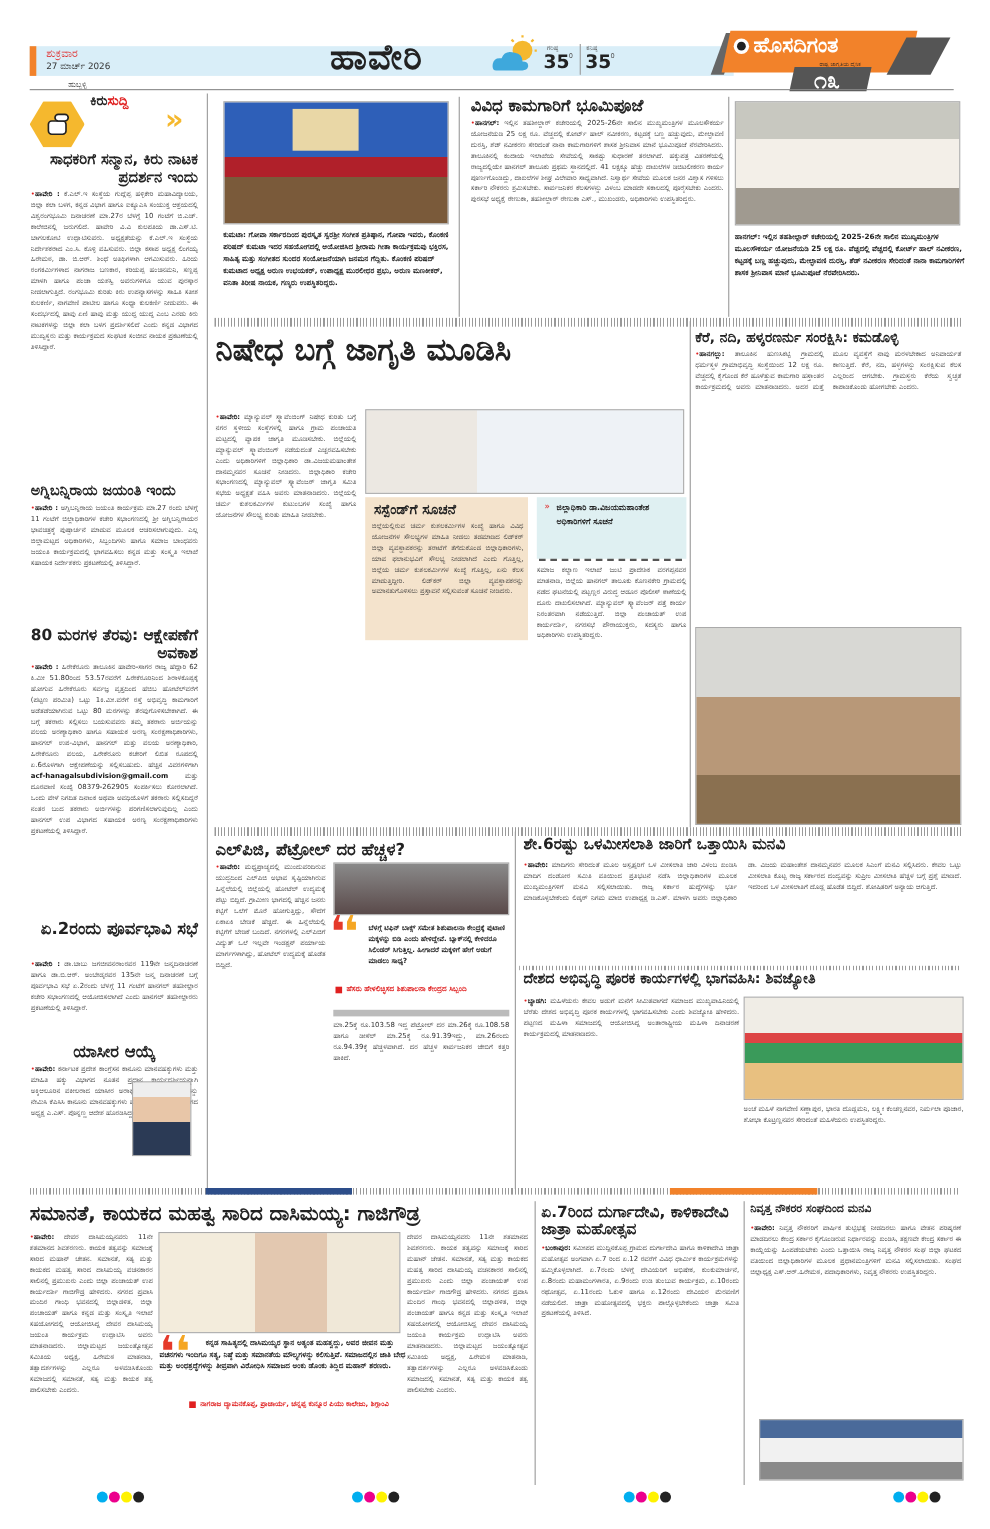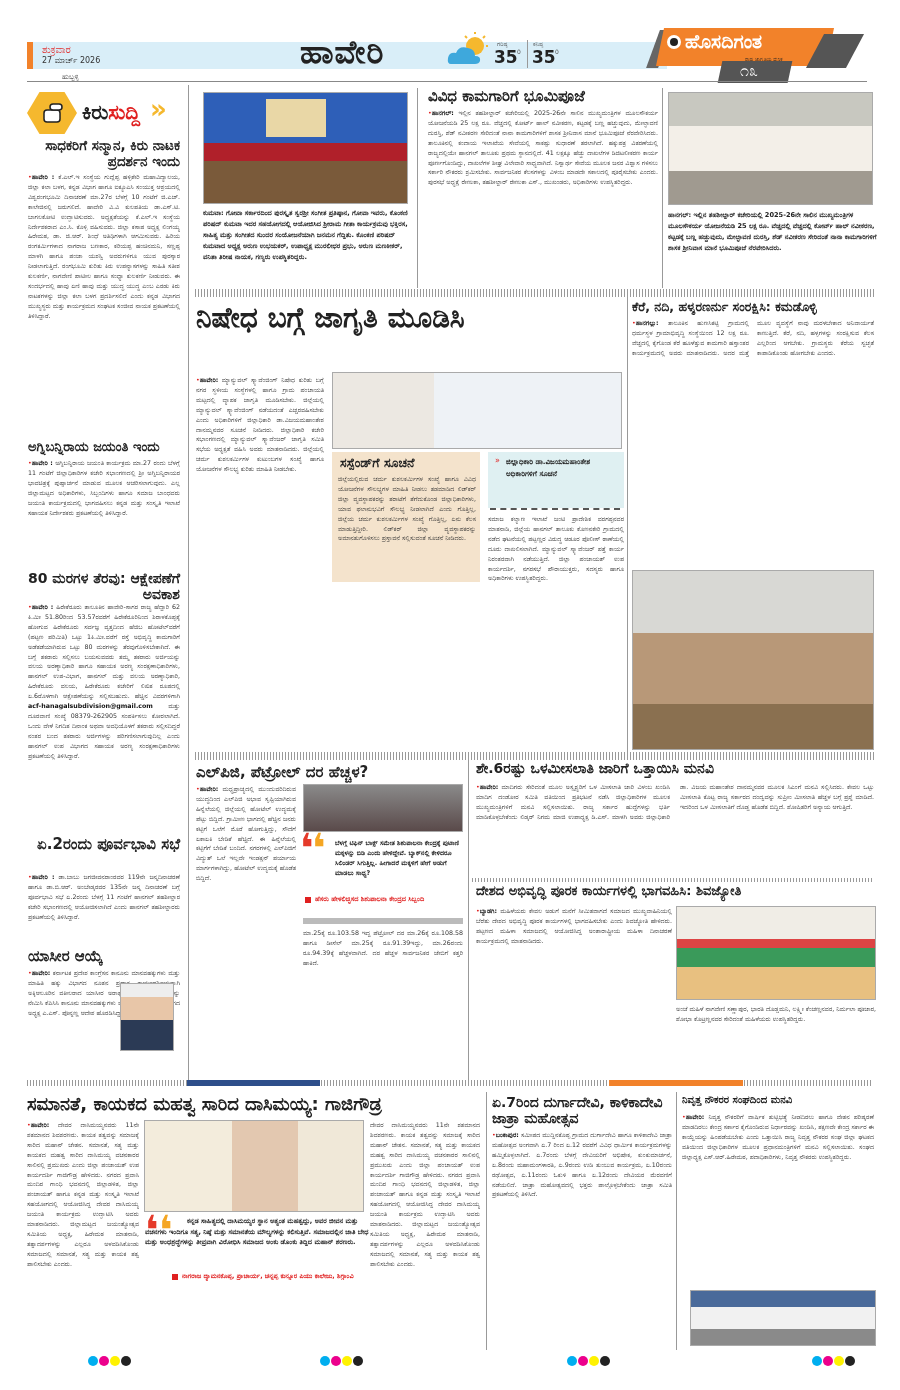--- a/index.html
+++ b/index.html
@@ -11,32 +11,32 @@
 .mast-date{position:absolute;left:42px;top:56px;font-size:8px;color:#333}
 .mast-city{position:absolute;left:62px;top:73px;font-size:7px;color:#333}
 .mast-title{position:absolute;left:300px;top:33px;font-size:32px;font-weight:bold;color:#222;letter-spacing:1px;font-family:"DejaVu Sans",sans-serif}
 .temp-lbl{position:absolute;font-size:6px;color:#555}
 .temp{position:absolute;font-size:17px;font-weight:bold;color:#222}
 .brand{position:absolute;left:660px;top:28px;width:170px;height:38px;background:#f2822a;transform:skewX(-12deg)}
 .brand-dark{position:absolute;left:815px;top:34px;width:40px;height:34px;background:#555;transform:skewX(-28deg)}
 .brand-name{position:absolute;left:685px;top:30px;font-size:19px;font-weight:bold;color:#fff}
 .brand-tag{position:absolute;left:745px;top:56px;font-size:5px;color:#222}
 .brand-page-bg{position:absolute;left:720px;top:61px;width:70px;height:22px;background:#555;transform:skewX(-12deg)}
-.brand-page{position:absolute;left:740px;top:61px;font-size:16px;font-weight:normal;color:#fff}
+.brand-page{position:absolute;left:740px;top:61px;font-size:21px;font-weight:bold;color:#fff}
 .rule{position:absolute;background:#888}
 .vsep{position:absolute;width:1px;background:#999}
 .hatch{position:absolute;height:8px;background:repeating-linear-gradient(90deg,#999 0 1px,transparent 1px 3px)}
 .h{position:absolute;font-weight:bold;color:#222;line-height:1.15}
 .body{position:absolute;font-size:6.3px;line-height:9.9px;color:#333;text-align:justify;overflow:hidden}
 .body b{color:#111}
 .dot{color:#e02020}
 .photo{position:absolute;border:1px solid #aaa;overflow:hidden}
 .cap{position:absolute;font-size:7px;line-height:11px;color:#222;font-weight:bold}
 .kiru-hex{position:absolute;left:27px;top:92px;width:50px;height:42px;background:#f5b82e;clip-path:polygon(25% 0,75% 0,100% 50%,75% 100%,25% 100%,0 50%)}
-.kiru-txt{position:absolute;left:82px;top:100px;font-size:20px;font-weight:bold;color:#222}
+.kiru-txt{position:absolute;left:82px;top:84px;font-size:12px;font-weight:bold;color:#222}
 .kiru-txt span{color:#e02020}
 .chev{position:absolute;color:#f5b82e;font-size:26px;font-weight:bold}
 .quote{position:absolute;font-size:40px;font-weight:bold;line-height:1}
 .q1{color:#e53a2a}.q2{color:#f5a623}
 .boxtan{position:absolute;background:#f4e3cc}
 .boxblue{position:absolute;background:#dff0f2}
 .cmyk{position:absolute;top:1356px;display:flex;gap:1px}
 .cmyk i{display:block;width:10px;height:10px;border-radius:50%}
 .bluebar{position:absolute;background:#2d4e8a}
 .orangebar{position:absolute;background:#f2822a}
@@ -98,21 +98,21 @@
 
 <div class="h" style="left:28px;top:440px;width:152px;font-size:13px;text-align:left">ಅಗ್ನಿಬನ್ನಿರಾಯ ಜಯಂತಿ ಇಂದು</div>
 <div class="body" style="left:28px;top:458px;width:152px;height:100px"><span class="dot">•</span><b>ಹಾವೇರಿ :</b> <span>ಅಗ್ನಿಬನ್ನಿರಾಯ ಜಯಂತಿ ಕಾರ್ಯಕ್ರಮ ಮಾ.27 ರಂದು ಬೆಳಗ್ಗೆ 11 ಗಂಟೆಗೆ ಜಿಲ್ಲಾಧಿಕಾರಿಗಳ ಕಚೇರಿ ಸಭಾಂಗಣದಲ್ಲಿ ಶ್ರೀ ಅಗ್ನಿಬನ್ನಿರಾಯರ ಭಾವಚಿತ್ರಕ್ಕೆ ಪುಷ್ಪಾರ್ಚನೆ ಮಾಡುವ ಮೂಲಕ ಆಚರಿಸಲಾಗುವುದು. ಎಲ್ಲ ಜಿಲ್ಲಾಮಟ್ಟದ ಅಧಿಕಾರಿಗಳು, ಸಿಬ್ಬಂದಿಗಳು ಹಾಗೂ ಸಮಾಜ ಬಾಂಧವರು ಜಯಂತಿ ಕಾರ್ಯಕ್ರಮದಲ್ಲಿ ಭಾಗವಹಿಸಲು ಕನ್ನಡ ಮತ್ತು ಸಂಸ್ಕೃತಿ ಇಲಾಖೆ ಸಹಾಯಕ ನಿರ್ದೇಶಕರು ಪ್ರಕಟಣೆಯಲ್ಲಿ ತಿಳಿಸಿದ್ದಾರೆ.</span></div>
 
 <div class="h" style="left:28px;top:570px;width:152px;font-size:14px;text-align:right">80 ಮರಗಳ ತೆರವು: ಆಕ್ಷೇಪಣೆಗೆ ಅವಕಾಶ</div>
 <div class="body" style="left:28px;top:602px;width:152px;height:226px"><span class="dot">•</span><b>ಹಾವೇರಿ :</b> <span>ಹಿರೇಕೆರೂರು ತಾಲೂಕಿನ ಹಾವೇರಿ-ಸಾಗರ ರಾಜ್ಯ ಹೆದ್ದಾರಿ 62 ಕಿ.ಮೀ 51.80ರಿಂದ 53.57ರವರೆಗೆ ಹಿರೇಕೆರೂರಿನಿಂದ ಶಿರಾಳಕೊಪ್ಪಕ್ಕೆ ಹೋಗುವ ಹಿರೇಕೆರೂರು ಸರ್ವಜ್ಞ ವೃತ್ತದಿಂದ ಹೆಜಿಬ ಹೋಟೆಲ್‌ವರೆಗೆ (ಪಟ್ಟಣ ಪರಿಮಿತಿ) ಒಟ್ಟು 1ಕಿ.ಮೀ.ವರೆಗೆ ರಸ್ತೆ ಅಭಿವೃದ್ಧಿ ಕಾಮಗಾರಿಗೆ ಅಡೆತಡೆಯಾಗಿರುವ ಒಟ್ಟು 80 ಮರಗಳನ್ನು ತೆರವುಗೊಳಿಸಬೇಕಾಗಿದೆ. ಈ ಬಗ್ಗೆ ತಕರಾರು ಸಲ್ಲಿಸಲು ಬಯಸುವವರು ತಮ್ಮ ತಕರಾರು ಅರ್ಜಿಯನ್ನು ವಲಯ ಅರಣ್ಯಾಧಿಕಾರಿ ಹಾಗೂ ಸಹಾಯಕ ಅರಣ್ಯ ಸಂರಕ್ಷಣಾಧಿಕಾರಿಗಳು, ಹಾನಗಲ್ ಉಪ-ವಿಭಾಗ, ಹಾನಗಲ್ ಮತ್ತು ವಲಯ ಅರಣ್ಯಾಧಿಕಾರಿ, ಹಿರೇಕೆರೂರು ವಲಯ, ಹಿರೇಕೆರೂರು ಕಚೇರಿಗೆ ಲಿಖಿತ ರೂಪದಲ್ಲಿ ಏ.6ರೊಳಗಾಗಿ ಆಕ್ಷೇಪಣೆಯನ್ನು ಸಲ್ಲಿಸಬಹುದು. ಹೆಚ್ಚಿನ ವಿವರಗಳಿಗಾಗಿ</span> <b>acf-hanagalsubdivision@gmail.com</b> <span>ಮತ್ತು ದೂರವಾಣಿ ಸಂಖ್ಯೆ 08379-262905 ಸಂಪರ್ಕಿಸಲು ಕೋರಲಾಗಿದೆ. ಒಂದು ವೇಳೆ ನಿಗದಿತ ದಿನಾಂಕ ಅಥವಾ ಅವಧಿಯೊಳಗೆ ತಕರಾರು ಸಲ್ಲಿಸದಿದ್ದರೆ ನಂತರ ಬಂದ ತಕರಾರು ಅರ್ಜಿಗಳನ್ನು ಪರಿಗಣಿಸಲಾಗುವುದಿಲ್ಲ ಎಂದು ಹಾನಗಲ್ ಉಪ ವಿಭಾಗದ ಸಹಾಯಕ ಅರಣ್ಯ ಸಂರಕ್ಷಣಾಧಿಕಾರಿಗಳು ಪ್ರಕಟಣೆಯಲ್ಲಿ ತಿಳಿಸಿದ್ದಾರೆ.</span></div>
 
 <div class="h" style="left:28px;top:836px;width:152px;font-size:15px;text-align:right">ಏ.2ರಂದು ಪೂರ್ವಭಾವಿ ಸಭೆ</div>
 <div class="body" style="left:28px;top:872px;width:152px;height:72px"><span class="dot">•</span><b>ಹಾವೇರಿ :</b> <span>ಡಾ.ಬಾಬು ಜಗಜೀವನರಾಂರವರ 119ನೇ ಜನ್ಮದಿನಾಚರಣೆ ಹಾಗೂ ಡಾ.ಬಿ.ಆರ್. ಅಂಬೇಡ್ಕರವರ 135ನೇ ಜನ್ಮ ದಿನಾಚರಣೆ ಬಗ್ಗೆ ಪೂರ್ವಭಾವಿ ಸಭೆ ಏ.2ರಂದು ಬೆಳಗ್ಗೆ 11 ಗಂಟೆಗೆ ಹಾನಗಲ್ ತಹಶೀಲ್ದಾರ ಕಚೇರಿ ಸಭಾಂಗಣದಲ್ಲಿ ಆಯೋಜಿಸಲಾಗಿದೆ ಎಂದು ಹಾನಗಲ್ ತಹಶೀಲ್ದಾರರು ಪ್ರಕಟಣೆಯಲ್ಲಿ ತಿಳಿಸಿದ್ದಾರೆ.</span></div>
 
-<div class="h" style="left:28px;top:948px;width:152px;font-size:15px;text-align:left">ಯಾಸೀರ ಆಯ್ಕೆ</div>
+<div class="h" style="left:28px;top:948px;width:152px;font-size:15px;text-align:center">ಯಾಸೀರ ಆಯ್ಕೆ</div>
 <div class="body" style="left:28px;top:968px;width:152px;height:102px"><span class="dot">•</span><b>ಹಾವೇರಿ:</b> <span>ಕರ್ನಾಟಕ ಪ್ರದೇಶ ಕಾಂಗ್ರೆಸನ ಕಾನೂನು ಮಾನವಹಕ್ಕುಗಳು ಮತ್ತು ಮಾಹಿತಿ ಹಕ್ಕು ವಿಭಾಗದ ನೂತನ ಪ್ರಧಾನ ಕಾರ್ಯದರ್ಶಿಯನ್ನಾಗಿ ಅಕ್ಕಿಆಲೂರಿನ ವಕೀಲರಾದ ಯಾಸೀರ ಅರಾಫತ್ ಮಕಾನದಾರ್ ಅವರನ್ನು ನೇಮಿಸಿ ಕೆಪಿಸಿಸಿ ಕಾನೂನು ಮಾನವಹಕ್ಕುಗಳು ಮತ್ತು ಮಾಹಿತಿ ಹಕ್ಕು ವಿಭಾಗದ ಅಧ್ಯಕ್ಷ ಎ.ಎಸ್. ಪೊನ್ನಣ್ಣ ಆದೇಶ ಹೊರಡಿಸಿದ್ದಾರೆ.</span></div>
 <div class="photo" style="left:120px;top:983px;width:54px;height:68px;background:linear-gradient(180deg,#eee 0 20%,#e8c6a8 20% 55%,#2b3a55 55%)"></div>
 
 <div class="photo" style="left:203px;top:92px;width:205px;height:112px;background:linear-gradient(180deg,#2e5fb8 0 45%,#b0202a 45% 62%,#7a5a3a 62%)">
   <div style="position:absolute;left:62px;top:6px;width:60px;height:38px;background:#e9d7a6"></div>
 </div>
 <div class="cap" style="left:203px;top:208px;width:210px;font-size:6.6px;line-height:11px">ಕುಮಟಾ: ಗೋವಾ ಸರ್ಕಾರದಿಂದ ಪುರಸ್ಕೃತ ಸ್ವರಶ್ರೀ ಸಂಗೀತ ಪ್ರತಿಷ್ಠಾನ, ಗೋವಾ ಇವರು, ಕೊಂಕಣಿ ಪರಿಷದ್ ಕುಮಟಾ ಇದರ ಸಹಯೋಗದಲ್ಲಿ ಆಯೋಜಿಸಿದ ಶ್ರೀರಾಮ ಗೀತಾ ಕಾರ್ಯಕ್ರಮವು ಭಕ್ತಿರಸ, ಸಾಹಿತ್ಯ ಮತ್ತು ಸಂಗೀತದ ಸುಂದರ ಸಂಯೋಜನೆಯಾಗಿ ಜನಮನ ಗೆದ್ದಿತು. ಕೊಂಕಣಿ ಪರಿಷದ್ ಕುಮಟಾದ ಅಧ್ಯಕ್ಷ ಅರುಣ ಉಭಯಕರ್, ಉಪಾಧ್ಯಕ್ಷ ಮುರಲೀಧರ ಪ್ರಭು, ಅರುಣ ಮಣಕೀಕರ್, ವನಿತಾ ತಿರೀಷ ನಾಯಕ, ಗಣ್ಯರು ಉಪಸ್ಥಿತರಿದ್ದರು.</div>
 
 <div class="vsep" style="left:417px;top:88px;height:200px"></div>
 

